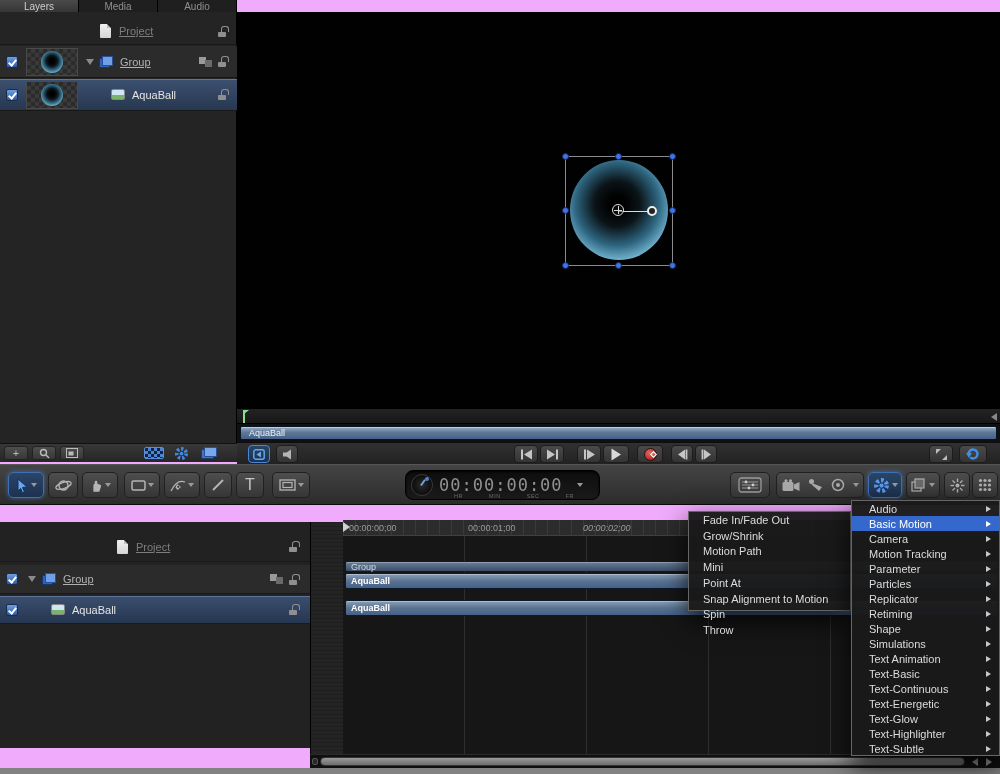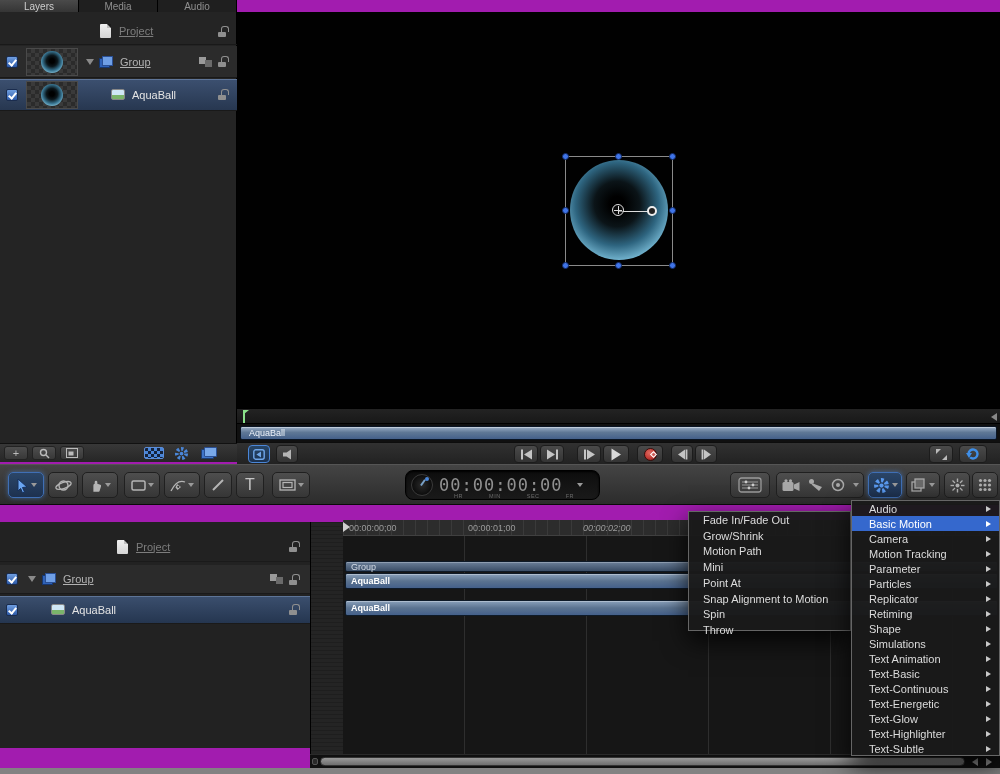--- a/index.html
+++ b/index.html
@@ -1,17 +1,17 @@
 <!DOCTYPE html>
 <html style="--accent: #4a86d8; --menu_highlight: #3568cd; --record_red: #c03a34; --loop_blue: #3f8fe8;"><head>
 <meta charset="utf-8">
 <style>
   html,body{margin:0;padding:0;background:#333;}
   *{box-sizing:border-box;font-family:"Liberation Sans",sans-serif;}
-  .app{position:relative;width:1000px;height:774px;background:#a21caf;overflow:hidden;
+  .app{position:relative;width:1000px;height:774px;background:#f0abfc;overflow:hidden;
        -webkit-user-select:none;user-select:none;}
   .abs{position:absolute;}
 
   
   .caret{width:0;height:0;border-left:3.5px solid transparent;border-right:3.5px solid transparent;
          border-top:4px solid #9a9a9a;display:inline-block;}
   .tri-r{width:0;height:0;border-top:3.5px solid transparent;border-bottom:3.5px solid transparent;
          border-left:5px solid #c8c8c8;display:inline-block;}
   .checkbox{width:12px;height:12px;border-radius:2px;border:1px solid #1a2c4e;
             background:linear-gradient(#6f9ee0,#2d5aa8);position:relative;}
@@ -156,21 +156,21 @@
   .stepper i{width:0;height:0;border-left:3px solid transparent;border-right:3px solid transparent;display:block;}
   .bottomstrip{left:0;top:768px;width:1000px;height:6px;background:#828282;}
 
   
   .menu{left:851px;top:500px;width:149px;height:256px;background:rgba(26,26,26,.97);
         border:1px solid #666;box-shadow:0 10px 24px rgba(0,0,0,.8);z-index:100;}
   .mi{display:flex;align-items:center;height:15px;padding:0 8px 0 17px;font-size:11px;color:#dcdcdc;}
   .mi .lbl{flex:1;white-space:nowrap;}
   .mi.hl{background:var(--menu_highlight);color:#fff;}
   .mi.hl .tri-r{border-left-color:#fff;}
-  .submenu{left:688px;top:511px;width:163px;height:120px;background:rgba(26,26,26,.97);
+  .submenu{left:688px;top:511px;width:163px;height:100px;background:rgba(26,26,26,.97);
         border:1px solid #666;box-shadow:0 10px 24px rgba(0,0,0,.8);z-index:99;text-align:center;}
   .smi{height:15.75px;display:flex;align-items:center;padding-left:14px;font-size:11px;color:#dcdcdc;white-space:nowrap;}
 
   .underline{text-decoration:underline;}
   svg{display:block;}
 </style>
 </head>
 <body>
 
 <div class="app">

